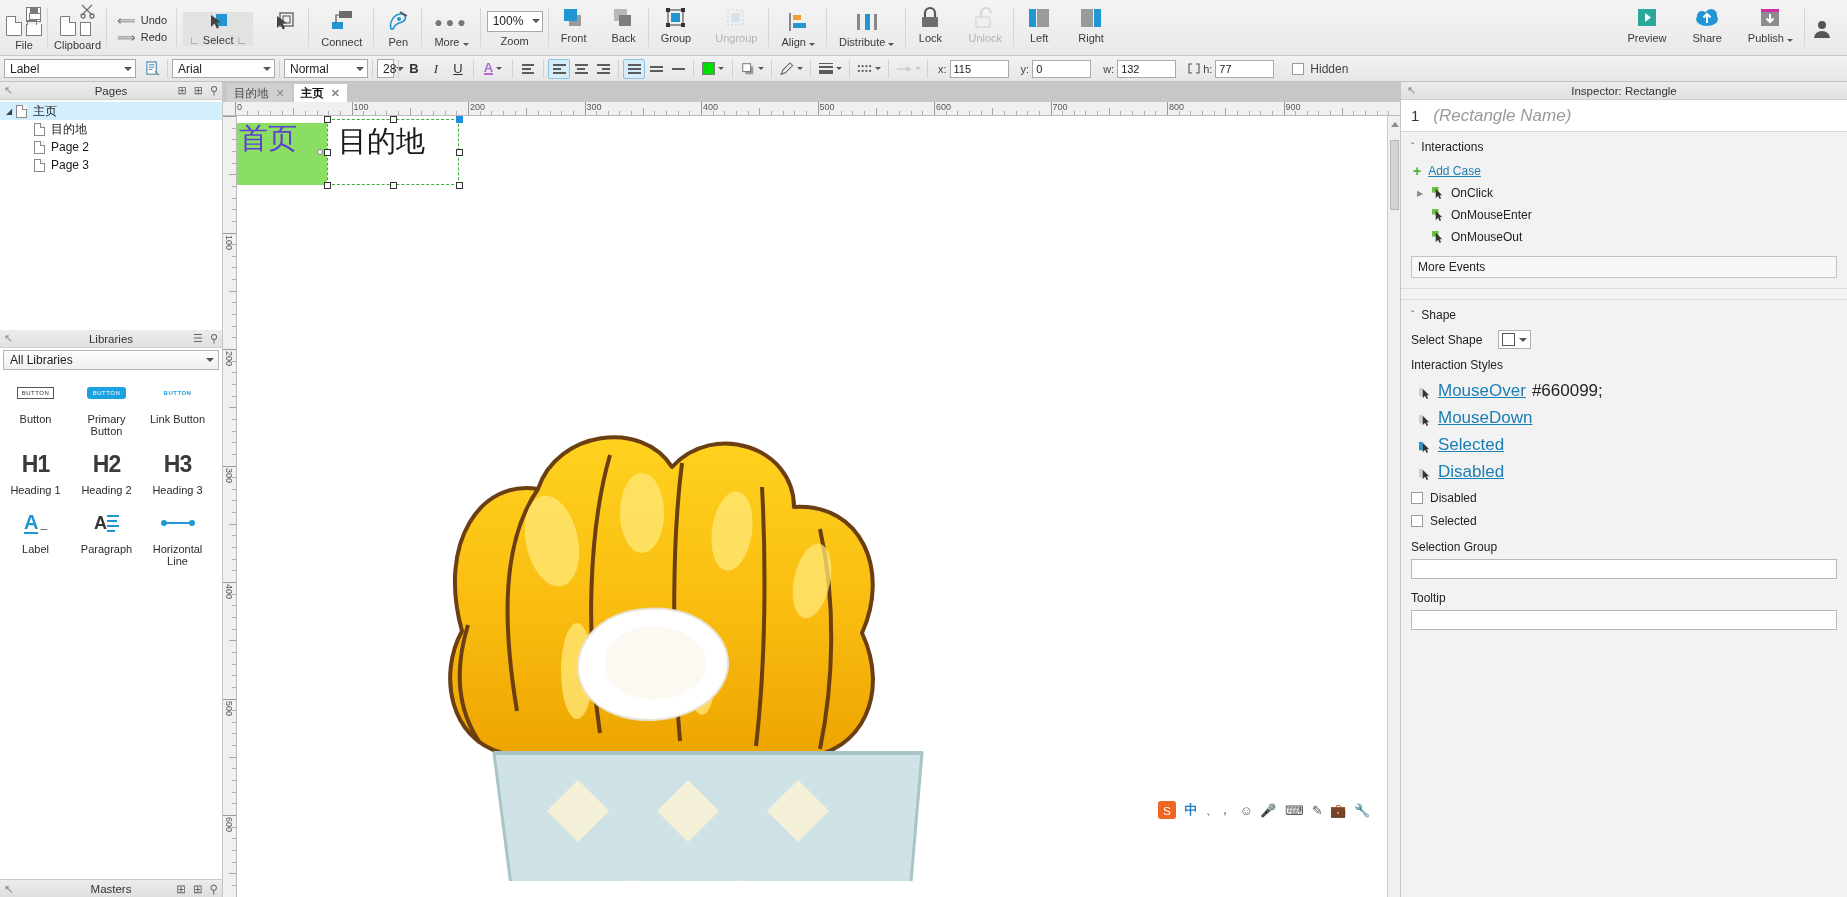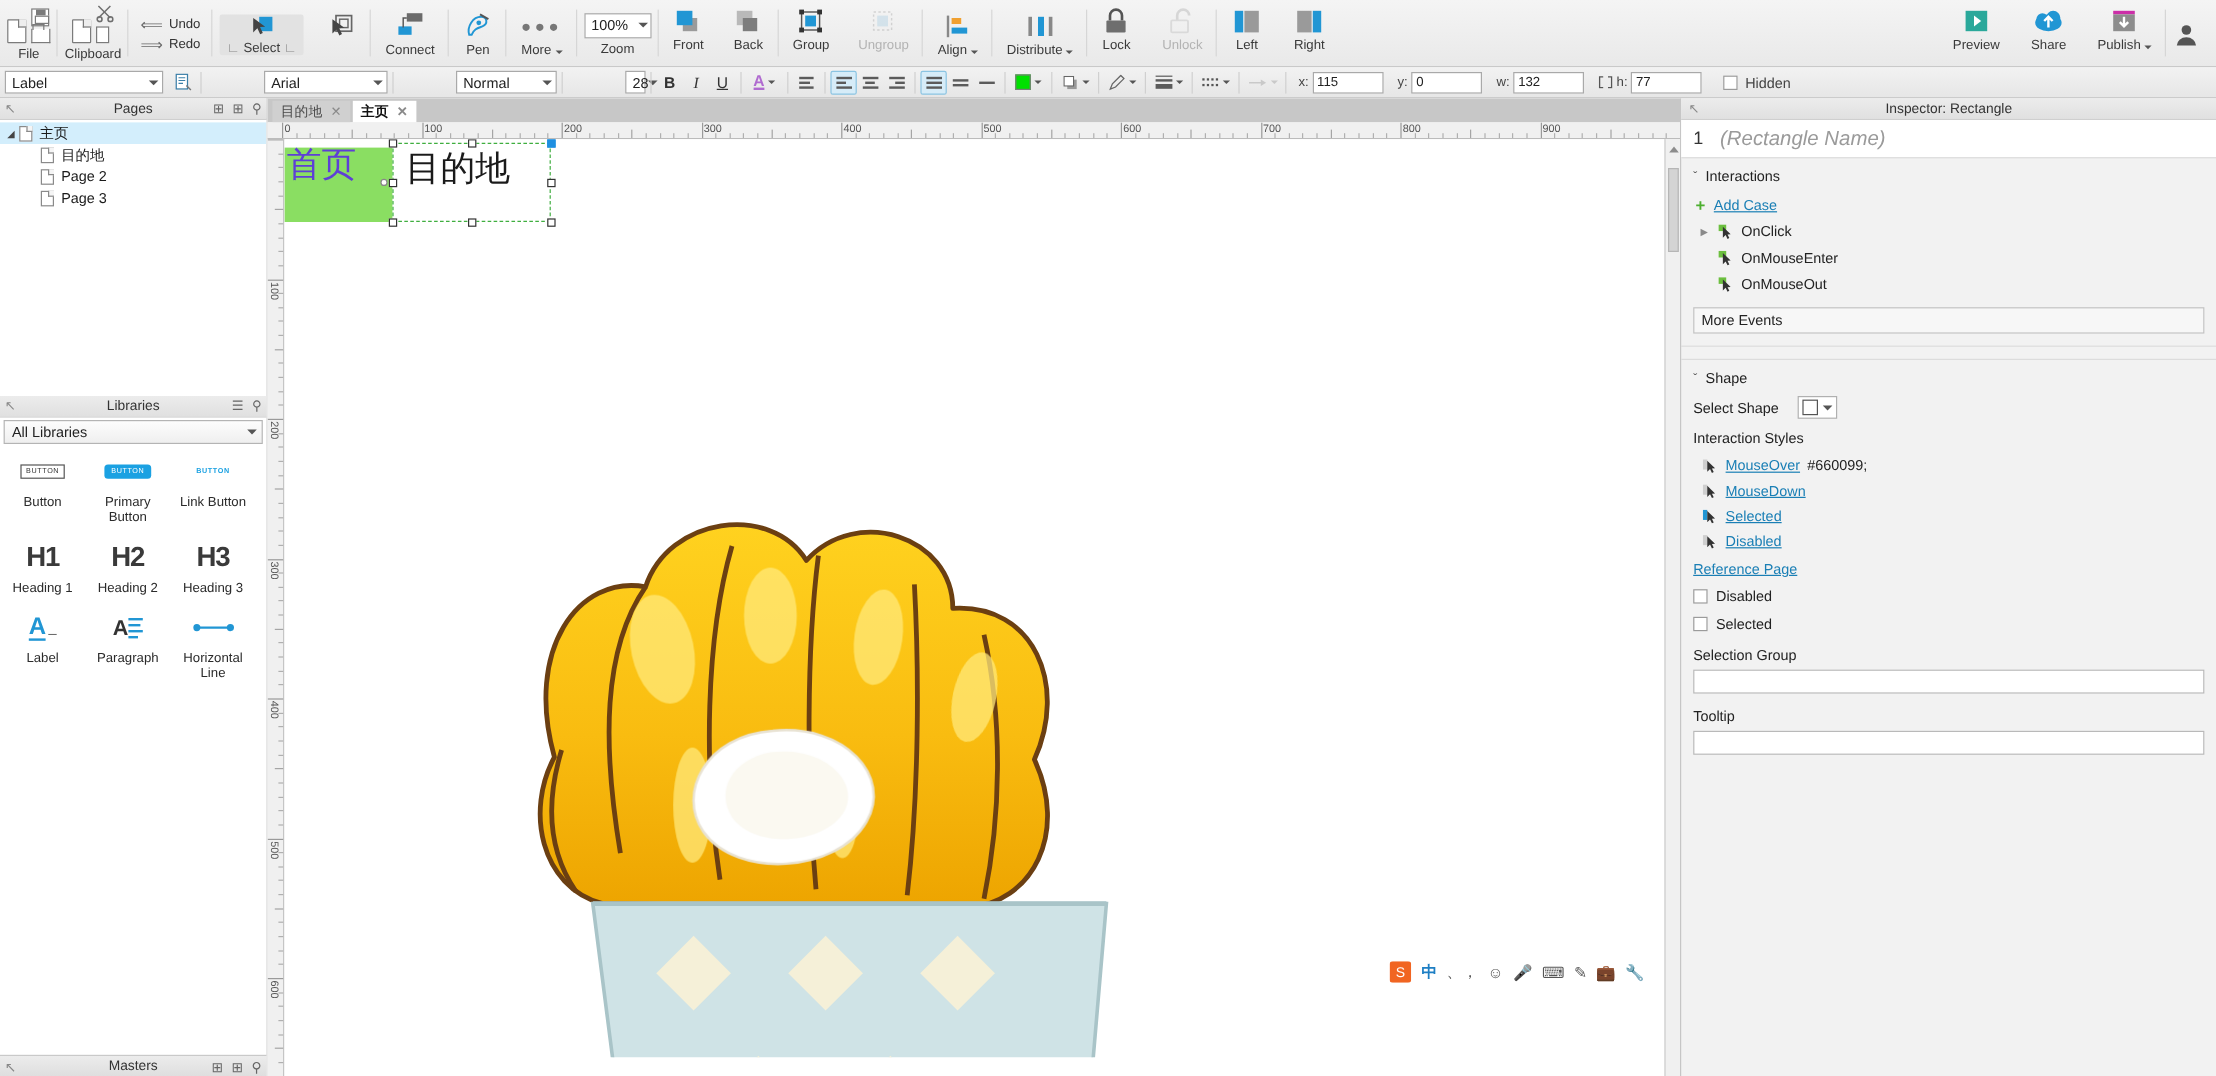--- a/index.html
+++ b/index.html
@@ -59,21 +59,21 @@
 
   
   .formatbar {
     position: absolute; left: 0; top: 56px; width: 1847px; height: 26px;
     background: linear-gradient(#f2f2f2, #e6e6e6);
     border-bottom: 1px solid #c2c2c2;
     display: flex; align-items: center; gap: 0px; padding: 0 2px;
   }
   .fsep { width:1px; height:18px; background:#d0d0d0; margin:0 4px; }
   .combo { background:#fff; border:1px solid #a9a9a9; height:19px; display:flex; align-items:center;
-           justify-content:space-between; padding:0 3px 0 5px; font-size:12px; color:#222;margin-left:48px; }
+           justify-content:space-between; padding:0 3px 0 5px; font-size:12px; color:#222; }
   .fbtn { width:22px; height:20px; display:flex; align-items:center; justify-content:center;
           font-size:13px; color:#333; border:1px solid transparent; border-radius:2px; }
   .fbtn.on { background:#d6ecf8; border-color:#8bc4e2; }
   .fbtn.dim { color:#bdbdbd; }
   .fbtn.wide { width:30px; }
   .numfield { display:flex; align-items:center; gap:3px; font-size:11px; color:#444; }
   .numfield input { width:59px; height:18px; border:1px solid #a9a9a9; background:#fff;
                     font-size:11px; font-family:"Liberation Sans",sans-serif; padding:0 3px; color:#222; }
   .chk { width:12px;height:12px;border:1px solid #9b9b9b;background:#fff;display:inline-block; }
 
@@ -183,21 +183,21 @@
   .evrow .tri { width:9px; color:#8a8a8a; font-size:8px; }
   .evrow .tri.blank { visibility:hidden; }
   .cur { width:13px; height:13px; position:relative; flex:none; }
   .moreevents { margin:12px 10px 0 10px; height:22px; border:1px solid #c3c3c3; background:#f7f7f7;
                 display:flex; align-items:center; padding-left:6px; font-size:12px; }
   .hr { height:1px; background:#dcdcdc; margin:10px 0 0 0; }
   .plainrow { padding:9px 10px 0 10px; font-size:12px; color:#222; }
   .shaperow { display:flex; align-items:center; gap:16px; padding:8px 10px 0 10px; font-size:12px; }
   .shapesel { display:flex; align-items:center; gap:4px; border:1px solid #b0b0b0; background:#fff; height:19px; padding:0 3px; }
   .shapesel .sq { width:13px;height:13px;border:1px solid #555;background:#fff; }
-  .istyle { display:flex; align-items:center; gap:6px; margin-top:7px; padding-left:4px; font-size:12px; }
+  .istyle { display:flex; align-items:center; gap:6px; margin-top:7px; padding-left:4px; font-size:17px; }
   .ckrow { display:flex; align-items:center; gap:7px; padding:9px 10px 0 10px; font-size:12px; }
   .inputbox { margin:5px 10px 0 10px; height:20px; border:1px solid #b9b9b9; background:#fff; }
   .lbl-only { padding:12px 10px 0 10px; font-size:12px; }
 </style>
 </head>
 <body>
 
 <div class="app">
 
   <div class="ribbon">
@@ -1130,23 +1130,20 @@
         </div>
         <div class="istyle">
           <span class="cur"><svg width="13" height="13" viewBox="0 0 14 14">
               <rect x="0" y="1" width="4" height="9" fill="#cfcfcf"></rect>
               <path d="M4 2 L4 12 L6.5 9.5 L8.2 13 L9.8 12.2 L8.2 9 L11 8.8 Z" fill="#333"></path>
             </svg></span>
           <span class="link">Disabled</span>
         </div>
       </div>
 
-    <div class="plainrow">
-      <span class="link">Reference Page</span>
-    </div>
 
     <div class="ckrow">
       <span class="chk"></span>
       <span>Disabled</span>
     </div>
     <div class="ckrow">
       <span class="chk"></span>
       <span>Selected</span>
     </div>
 

